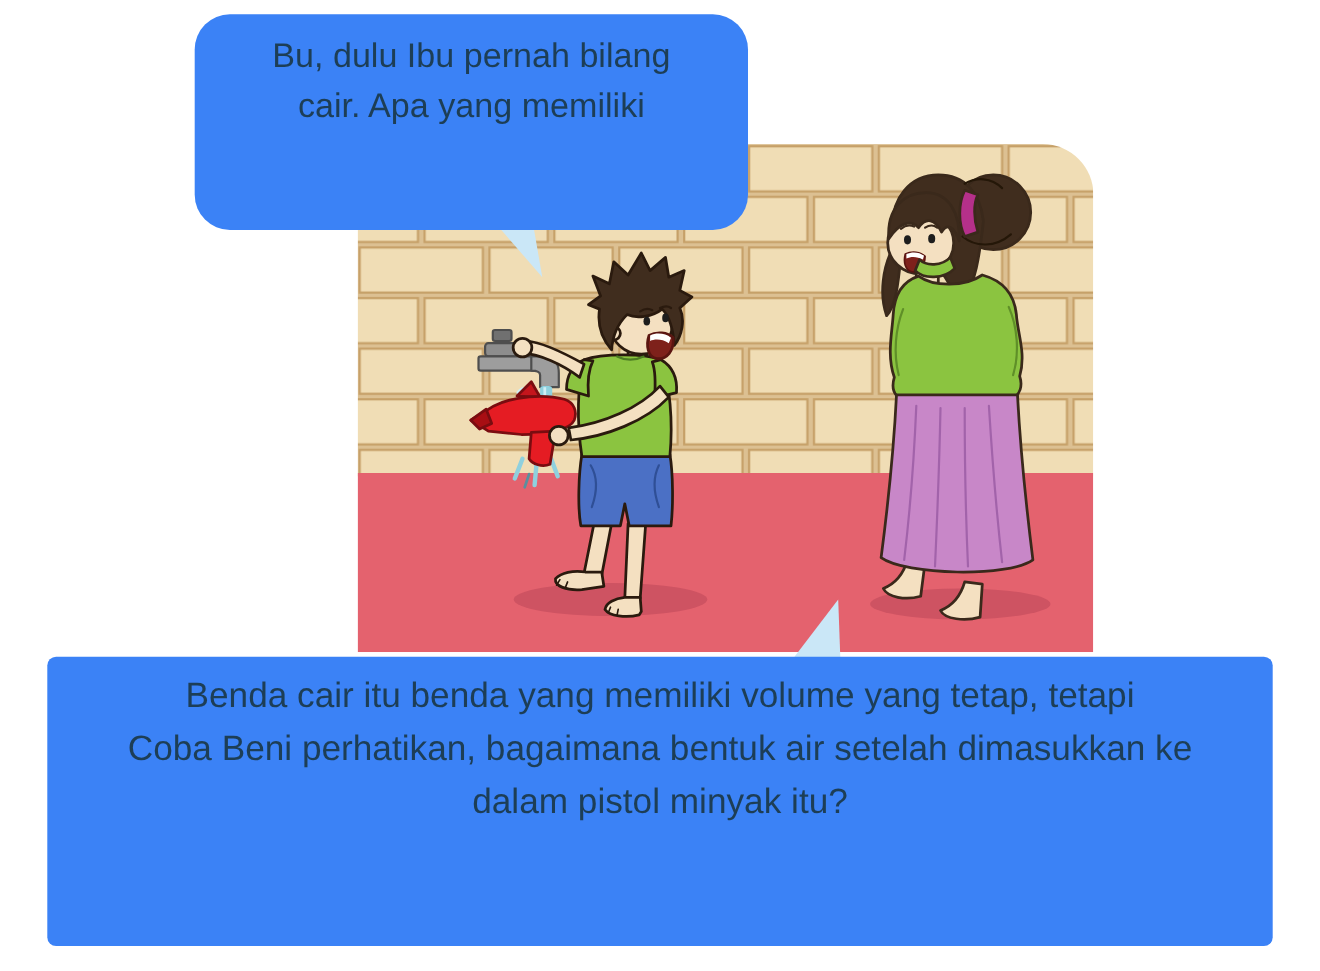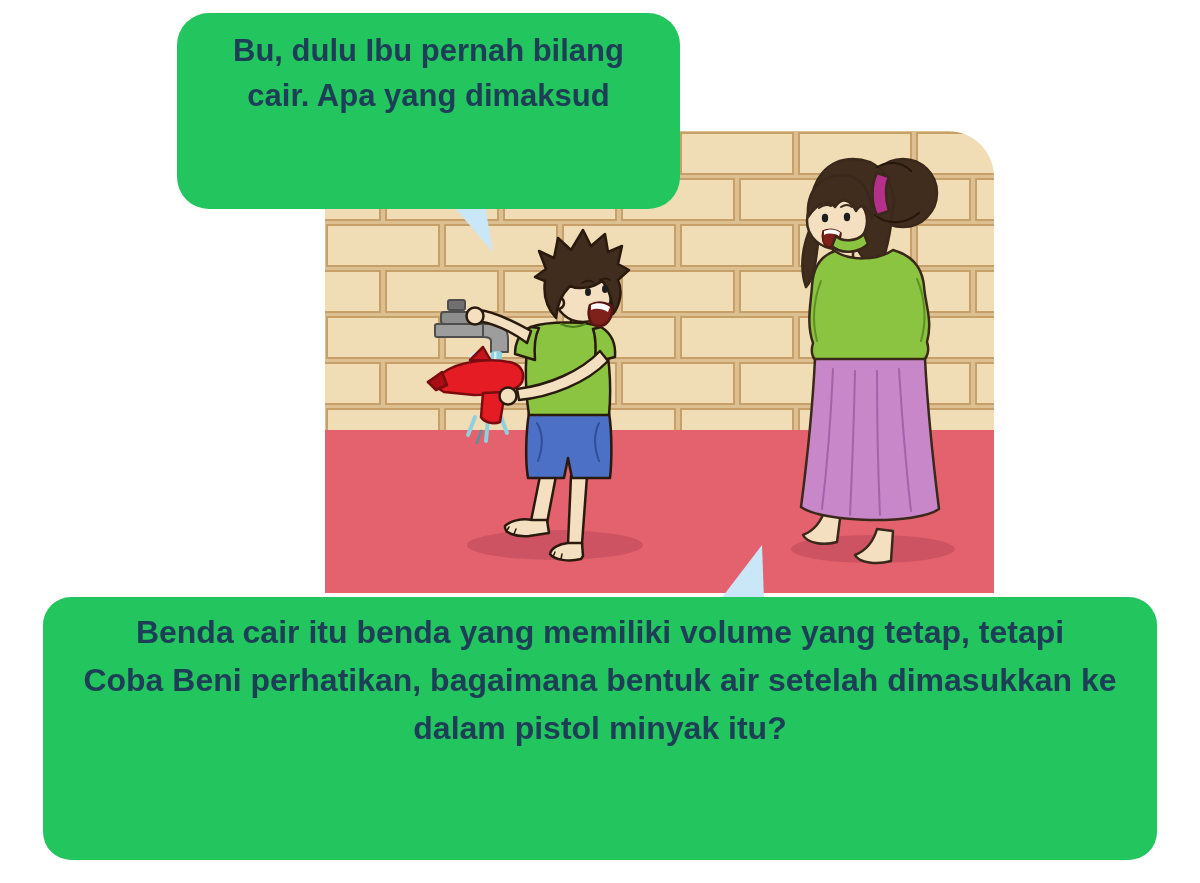--- a/index.html
+++ b/index.html
@@ -6,30 +6,30 @@
   .stage{
     position:relative;width:1200px;height:883px;background:#ffffff;overflow:hidden;
     font-family:"Liberation Sans","DejaVu Sans",sans-serif;
   }
   .panel{
     position:absolute;left:325px;top:131px;width:669px;height:462px;
     border-radius:0 46px 0 0;overflow:hidden;z-index:1;
   }
   .panel svg{display:block;}
   .bubble{
-    position:absolute;background:#22c55e;color:#1d3e56;text-align:center;
-    font-weight:700;z-index:3;box-sizing:border-box;
+    position:absolute;background:#3b82f6;color:#1d3e56;text-align:center;
+    font-weight:400;z-index:3;box-sizing:border-box;
   }
   .bubble .bline{white-space:nowrap;}
   .bubble-top{
     left:177px;top:13px;width:503px;height:196px;border-radius:32px;
     font-size:31px;line-height:45px;padding-top:15px;
   }
   .bubble-bottom{
-    left:43px;top:597px;width:1114px;height:263px;border-radius:28px;
+    left:43px;top:597px;width:1114px;height:263px;border-radius:8px;
     font-size:32px;line-height:48px;padding-top:11px;
   }
   .tail{position:absolute;z-index:2;}
   .tail-top{left:443px;top:205px;}
   .tail-bottom{left:714px;top:542px;}
 </style>
 </head>
 <body>
 
 <div class="stage">
@@ -153,21 +153,21 @@
         <circle cx="183" cy="265" r="8.5" fill="#f4e0c1"></circle>
       </g>
     </svg>
   </div>
 
   <svg class="tail tail-top" width="56" height="50">
     <polygon points="10,1 42,1 50,47" fill="#cae7f7"></polygon>
   </svg>
   <div class="bubble bubble-top">
     <div class="bline">Bu, dulu Ibu pernah bilang</div>
-    <div class="bline">cair. Apa yang dimaksud</div>
+    <div class="bline">cair. Apa yang memiliki</div>
   </div>
 
   <svg class="tail tail-bottom" width="56" height="60">
     <polygon points="48,3 6,58 50,58" fill="#cae7f7"></polygon>
   </svg>
   <div class="bubble bubble-bottom">
     <div class="bline">Benda cair itu benda yang memiliki volume yang tetap, tetapi</div>
     <div class="bline">Coba Beni perhatikan, bagaimana bentuk air setelah dimasukkan ke</div>
     <div class="bline">dalam pistol minyak itu?</div>
   </div>

